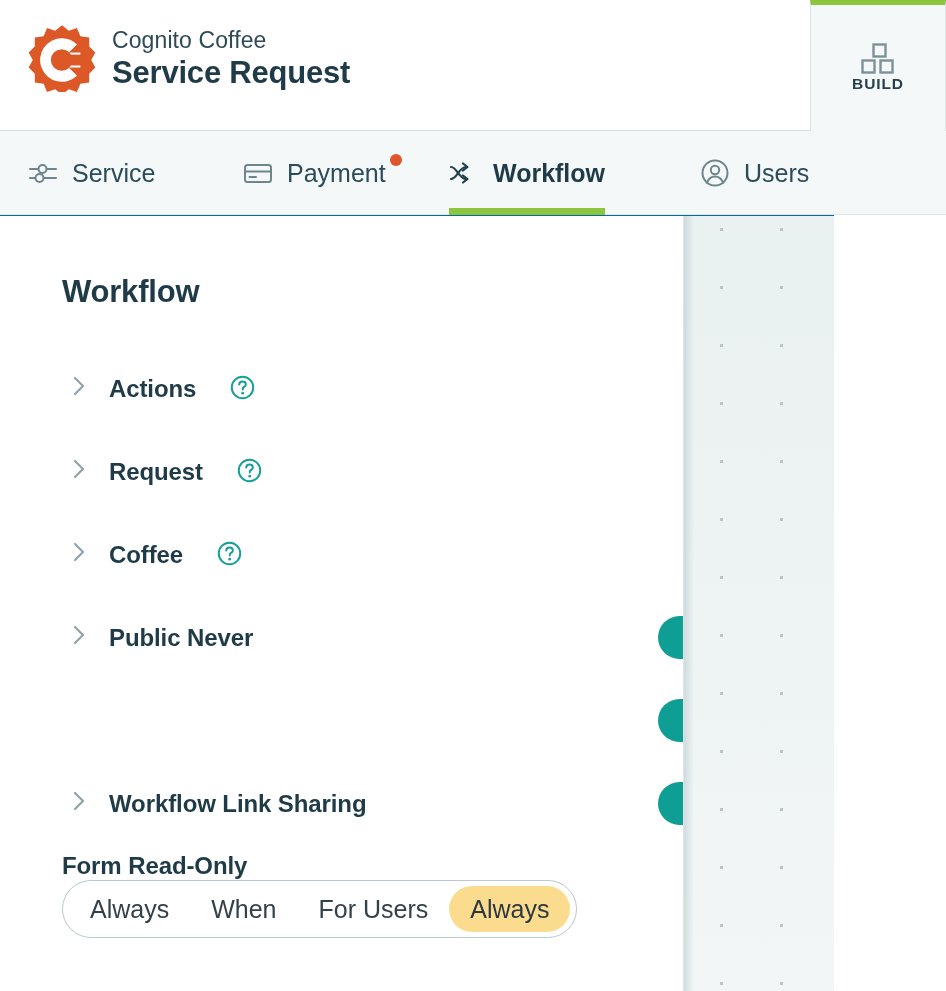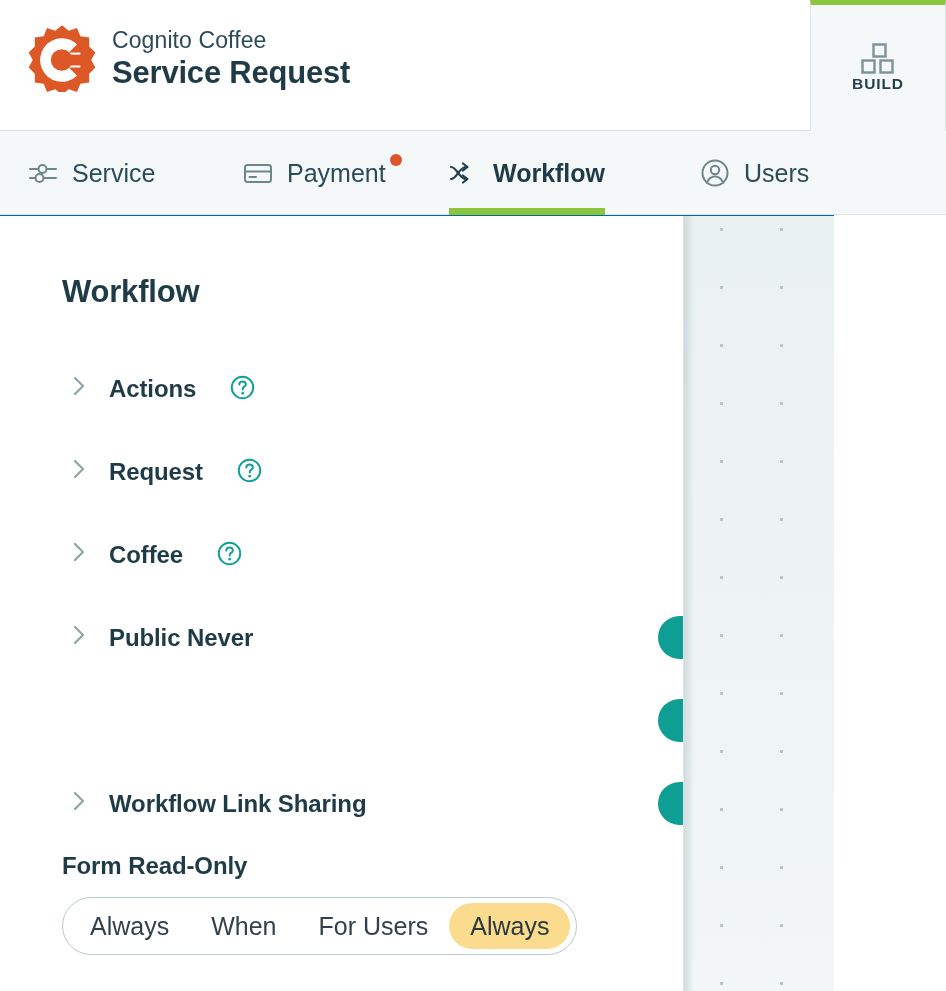--- a/index.html
+++ b/index.html
@@ -218,21 +218,20 @@
   
   .readonly-block {
     position: absolute;
     left: 62px; top: 636px;
     width: 700px;
   }
   .readonly-title {
     font-size: 24px;
     font-weight: 700;
     color: #1f3b47;
-    margin-bottom: 17px;
     letter-spacing: -.1px;
   }
   .segmented {
     display: inline-flex;
     align-items: center;
     height: 58px;
     border: 1.5px solid #b9c9cd;
     border-radius: 29px;
     background: #ffffff;
     padding: 0 6px;

